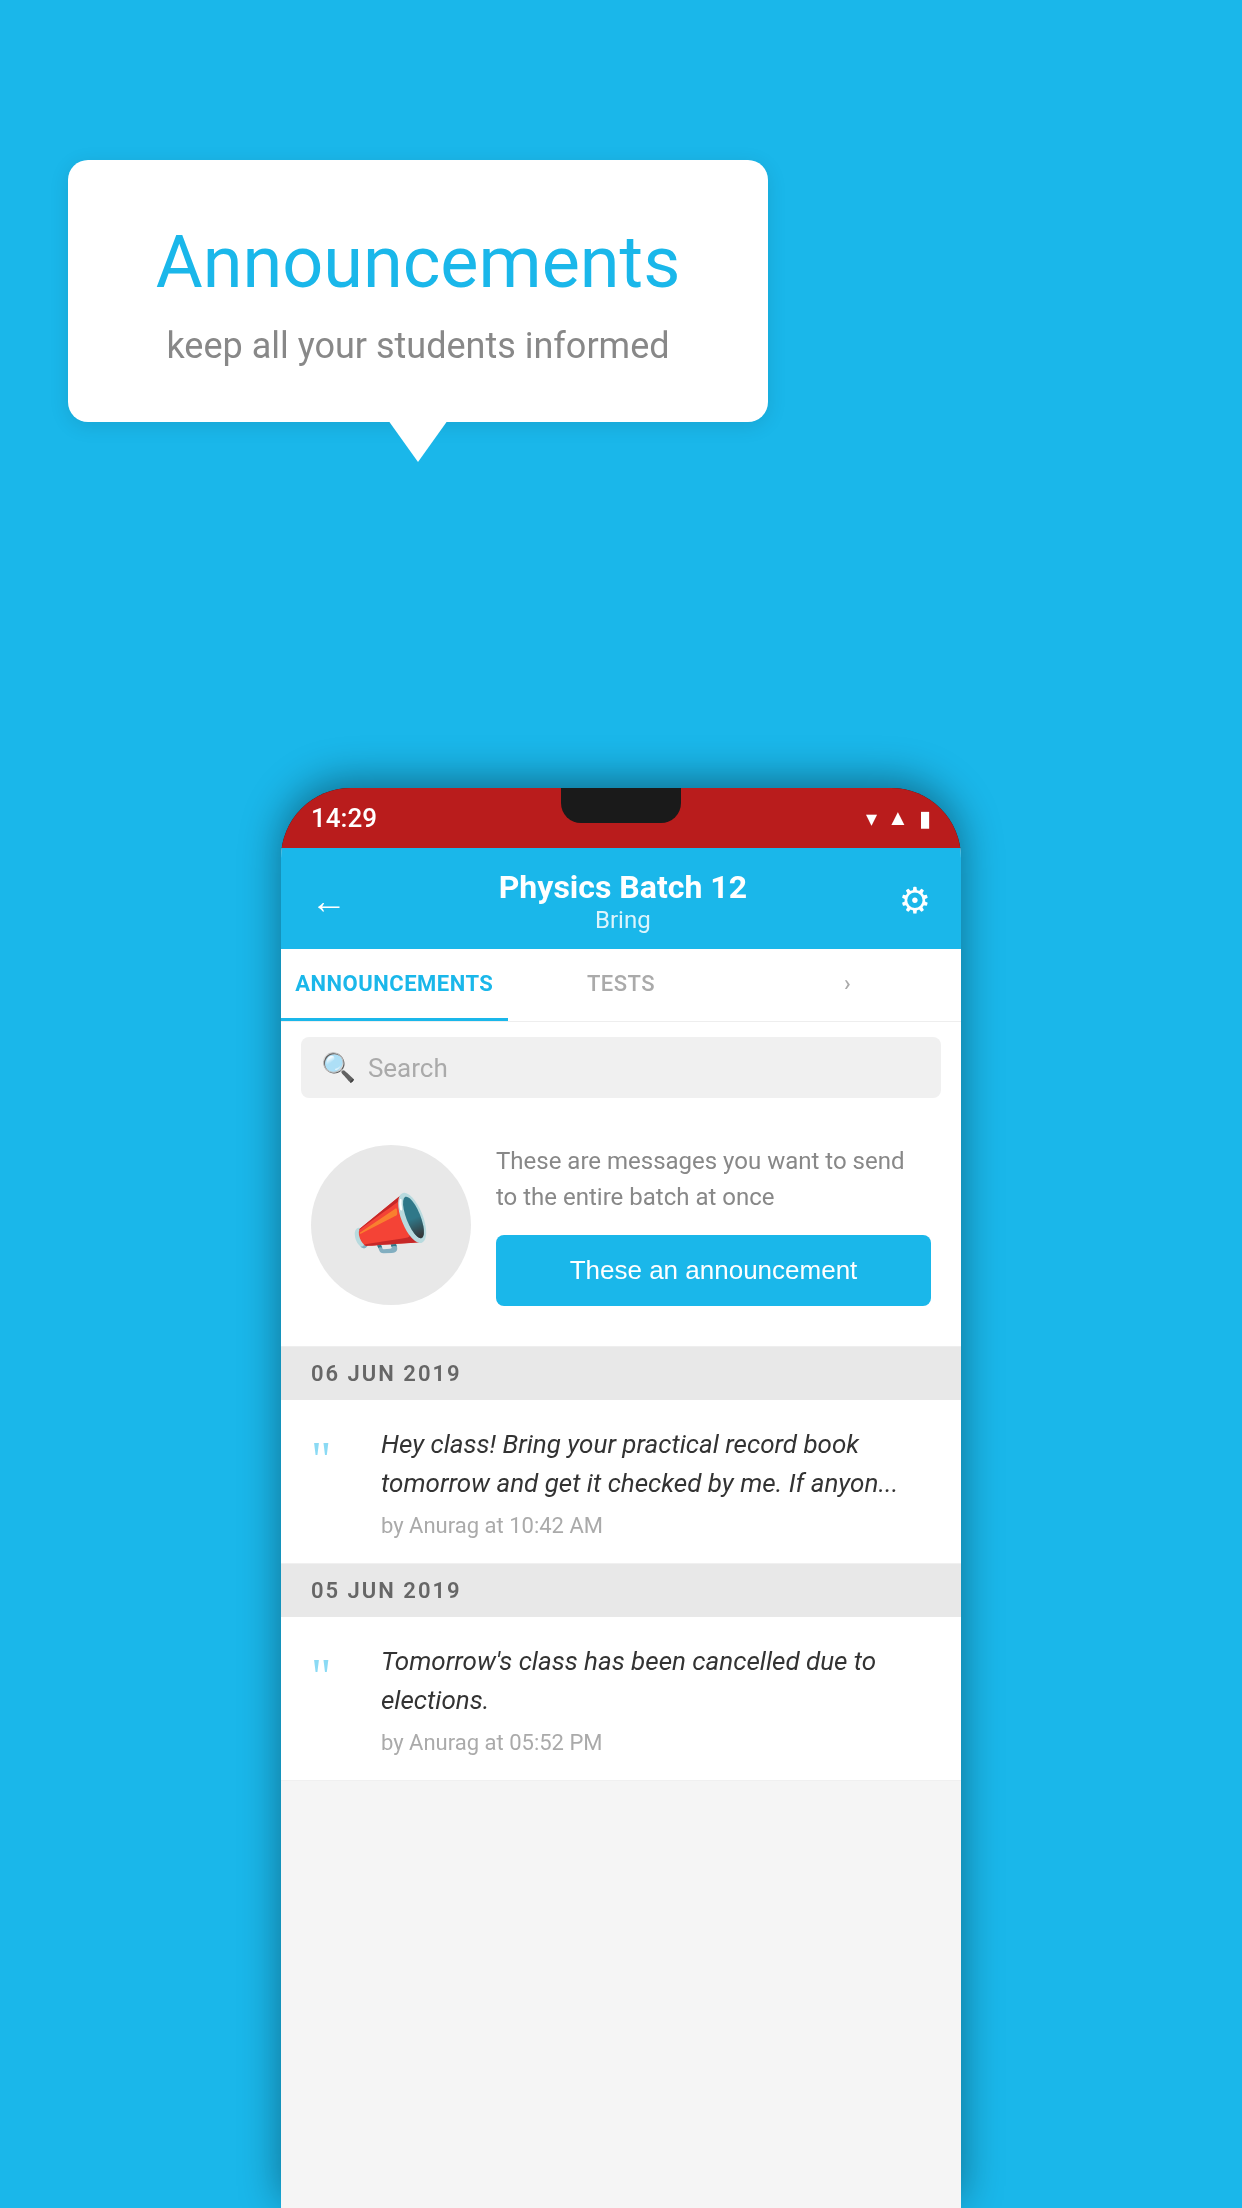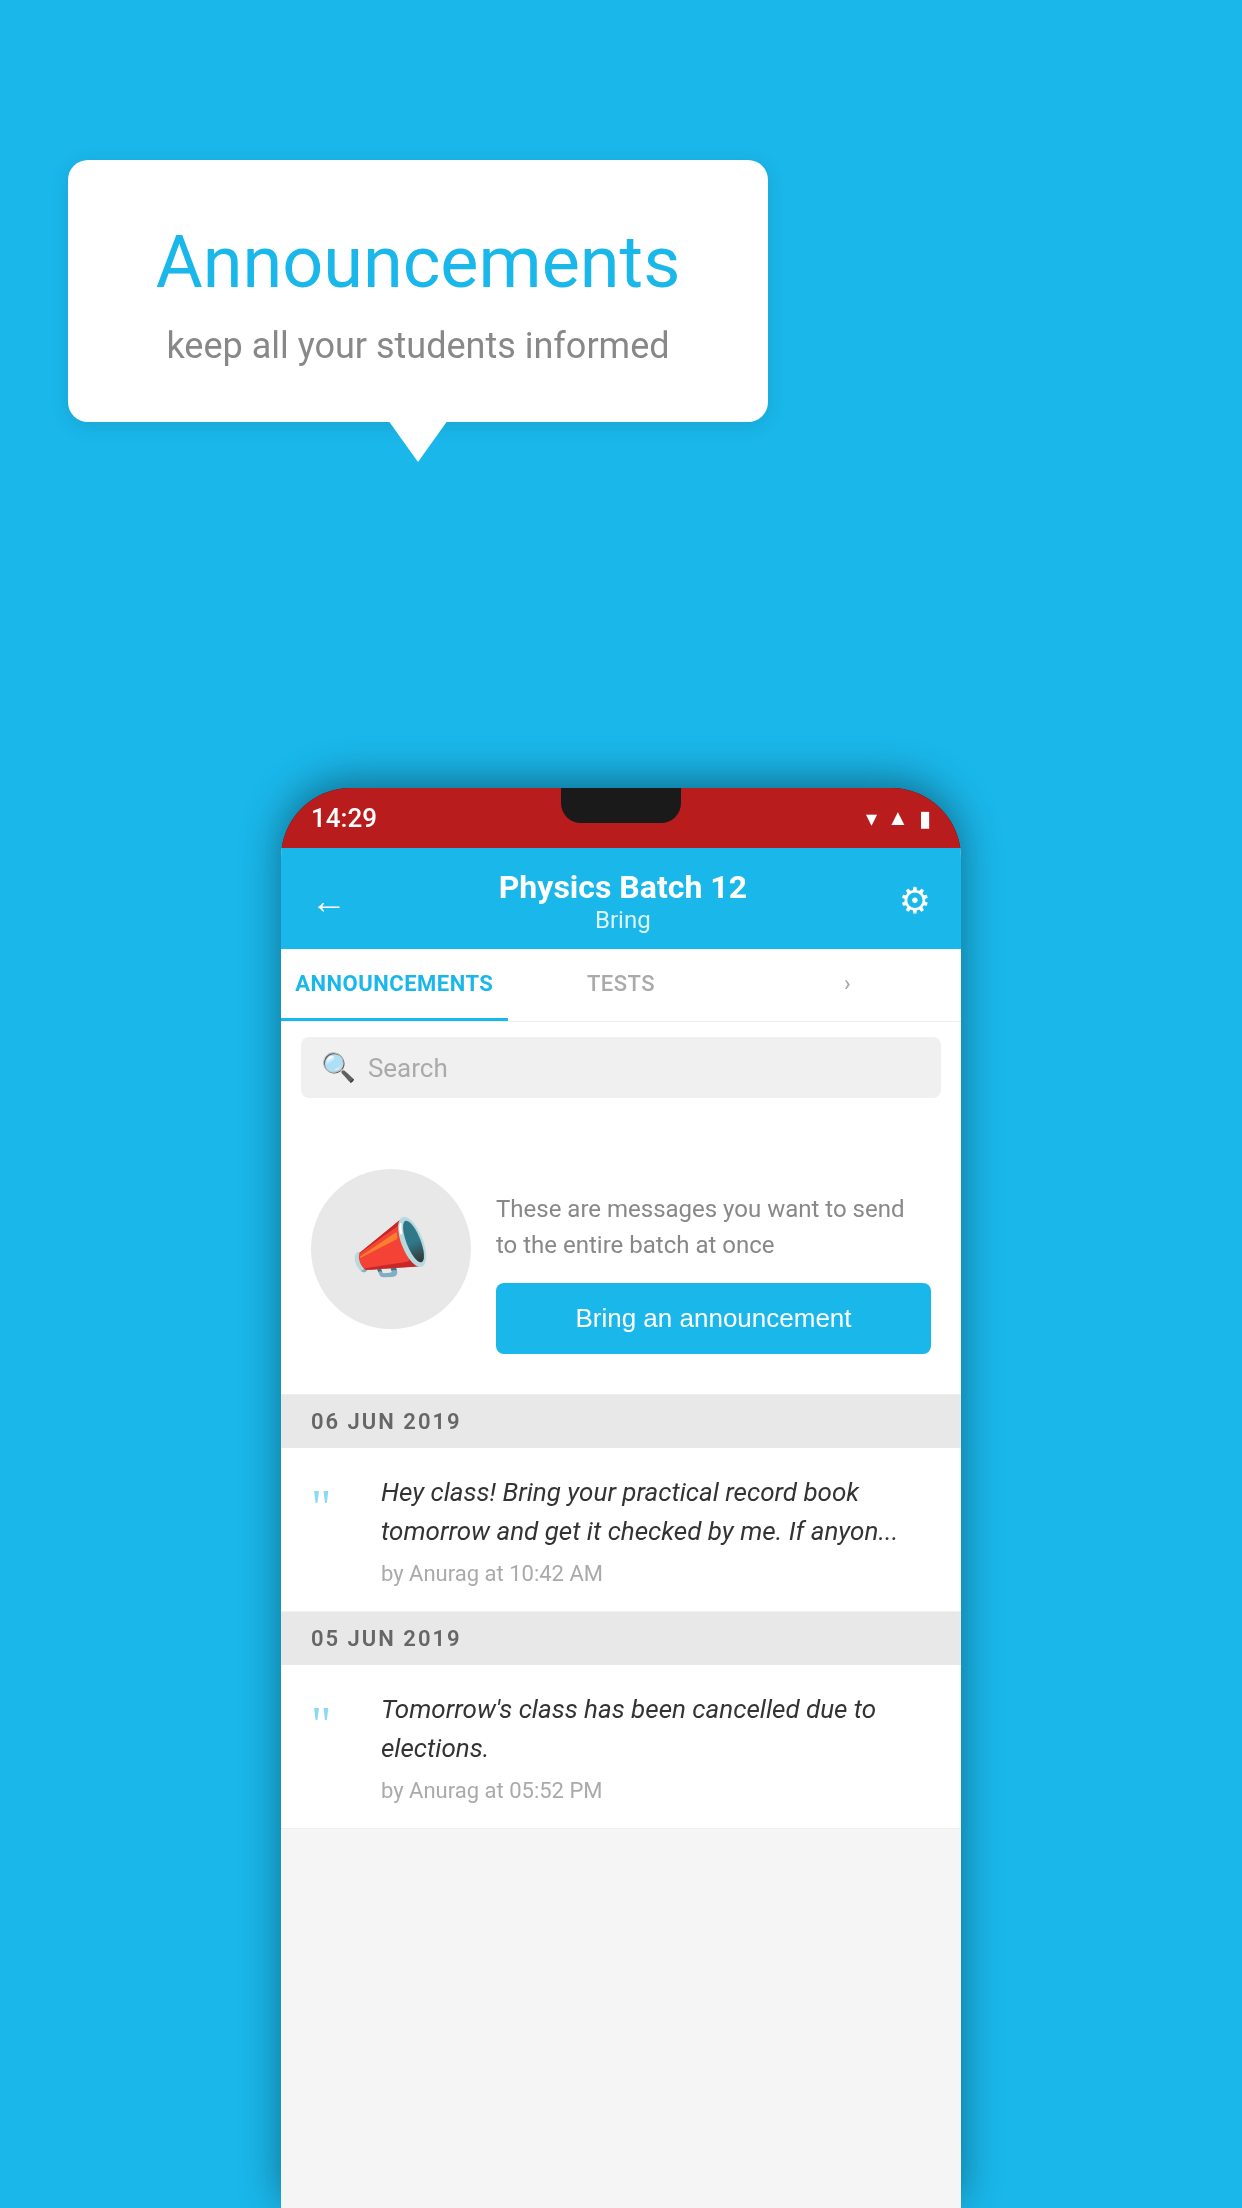--- a/index.html
+++ b/index.html
@@ -212,21 +212,20 @@
       color: #777;
     }
     .cta-right {
       flex: 1;
     }
     .cta-description {
       color: #888;
       font-size: 24px;
       line-height: 1.5;
       margin-bottom: 20px;
-      margin-top: 48px;
     }
     .cta-button {
       background: #1ab7ea;
       color: white;
       border: none;
       border-radius: 8px;
       padding: 20px 30px;
       font-size: 26px;
       font-weight: 500;
       cursor: pointer;
@@ -332,21 +331,21 @@
           <span class="search-placeholder">Search</span>
         </div>
       </div>
 
       <div class="cta-card">
         <div class="cta-icon-circle">
           <span class="megaphone-icon">📣</span>
         </div>
         <div class="cta-right">
           <div class="cta-description">These are messages you want to send to the entire batch at once</div>
-          <button class="cta-button">Bring an announcement</button>
+          <button class="cta-button">These an announcement</button>
         </div>
       </div>
 
       <div class="date-separator">06  JUN  2019</div>
 
       <div class="announcement-item">
         <div class="quote-icon">"</div>
         <div class="announcement-content">
           <div class="announcement-text">Hey class! Bring your practical record book tomorrow and get it checked by me. If anyon...</div>
           <div class="announcement-meta">by Anurag at 10:42 AM</div>

